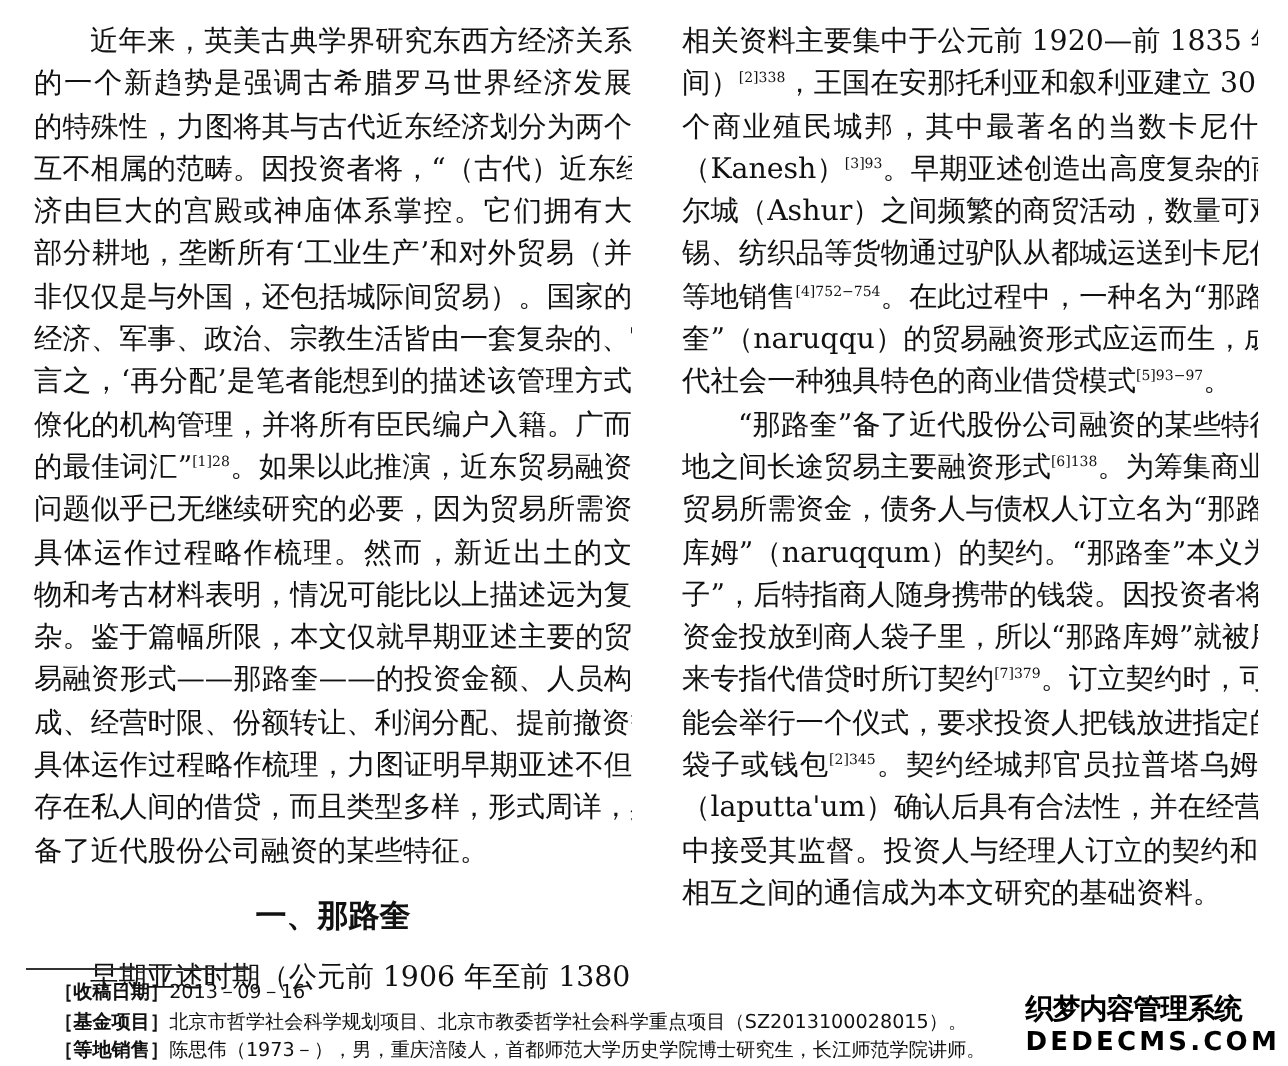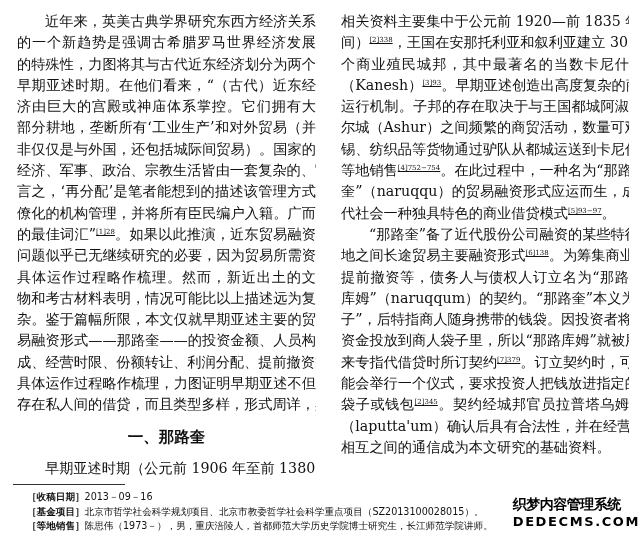--- a/index.html
+++ b/index.html
@@ -5,81 +5,82 @@
   html, body { margin:0; padding:0; }
   body { width:644px; height:533px; background:#ffffff; position:relative; overflow:hidden;
          font-family:"DejaVu Serif", "Liberation Serif", serif; color:#111; }
   .col { position:absolute; top:11px; font-size:14.2px; line-height:21.3px; text-align:justify; }
   .col.left { left:17px; width:299px; }
   .col.right { left:341px; width:288px; }
   .line { display:block; white-space:nowrap; text-align-last:justify; text-align:justify; height:21.3px; overflow:hidden; }
   .line.last { text-align-last:left; }
   .indent { padding-left:28px; }
   .heading { display:block; text-align:center; font-family:"DejaVu Sans","Liberation Sans",sans-serif; font-weight:bold; font-size:15.5px; height:42px; line-height:42px; }
-  sup { font-size:7px; line-height:0; vertical-align:5px;text-decoration:underline; }
+  sup { font-size:7px; line-height:0; vertical-align:5px; }
   .rule { position:absolute; left:13px; top:484px; width:112px; height:1px; background:#333; }
   .notes { position:absolute; left:27px; top:490px; font-size:9.6px; line-height:14.5px; font-family:"DejaVu Sans","Liberation Sans",sans-serif; white-space:nowrap; }
   .notes .lab { font-weight:bold; }
   .wm { position:absolute; right:4px; top:496px; text-align:left; font-family:"DejaVu Sans","Liberation Sans",sans-serif; font-weight:bold; color:#000; }
   .wm .cn { font-size:14px; letter-spacing:-0.5px; text-shadow:0 0 1px #fff, 1px 1px 0 #fff; }
   .wm .en { font-size:13px; letter-spacing:1.6px; }
 </style>
 </head>
 <body>
 
 <div class="col left">
   <div>
     <span class="line indent">近年来，英美古典学界研究东西方经济关系</span>
     <span class="line">的一个新趋势是强调古希腊罗马世界经济发展</span>
     <span class="line">的特殊性，力图将其与古代近东经济划分为两个</span>
-    <span class="line">早期亚述时期。在他们看来，“（古代）近东经</span>
+    <span class="line">互不相属的范畴。因投资者将，“（古代）近东经</span>
     <span class="line">济由巨大的宫殿或神庙体系掌控。它们拥有大</span>
     <span class="line">部分耕地，垄断所有‘工业生产’和对外贸易（并</span>
     <span class="line">非仅仅是与外国，还包括城际间贸易）。国家的</span>
     <span class="line">经济、军事、政治、宗教生活皆由一套复杂的、官</span>
     <span class="line">言之，‘再分配’是笔者能想到的描述该管理方式</span>
     <span class="line">僚化的机构管理，并将所有臣民编户入籍。广而</span>
     <span class="line"><span>的最佳词汇”</span><sup>[1]28</sup><span>。如果以此推演，近东贸易融资</span></span>
     <span class="line">问题似乎已无继续研究的必要，因为贸易所需资</span>
     <span class="line">具体运作过程略作梳理。然而，新近出土的文</span>
     <span class="line">物和考古材料表明，情况可能比以上描述远为复</span>
     <span class="line">杂。鉴于篇幅所限，本文仅就早期亚述主要的贸</span>
     <span class="line">易融资形式——那路奎——的投资金额、人员构</span>
     <span class="line">成、经营时限、份额转让、利润分配、提前撤资等</span>
     <span class="line">具体运作过程略作梳理，力图证明早期亚述不但</span>
     <span class="line">存在私人间的借贷，而且类型多样，形式周详，具</span>
+    <span class="line last">备了近代股份公司融资的某些特征。</span>
   </div>
   <span class="heading">一、那路奎</span>
   <span class="line indent last">早期亚述时期（公元前 1906 年至前 1380 年，</span>
 </div>
 
 <div class="col right">
   <div>
     <span class="line">相关资料主要集中于公元前 1920—前 1835 年</span>
     <span class="line"><span>间）</span><sup>[2]338</sup><span>，王国在安那托利亚和叙利亚建立 30 多</span></span>
     <span class="line">个商业殖民城邦，其中最著名的当数卡尼什</span>
     <span class="line"><span>（Kanesh）</span><sup>[3]93</sup><span>。早期亚述创造出高度复杂的商业</span></span>
-    <span class="line">运行机制。子邦的存在取决于与王国都城阿淑</span>
     <span class="line">尔城（Ashur）之间频繁的商贸活动，数量可观的</span>
     <span class="line">锡、纺织品等货物通过驴队从都城运送到卡尼什</span>
     <span class="line"><span>等地销售</span><sup>[4]752−754</sup><span>。在此过程中，一种名为“那路</span></span>
     <span class="line">奎”（naruqqu）的贸易融资形式应运而生，成为古</span>
     <span class="line last"><span>代社会一种独具特色的商业借贷模式</span><sup>[5]93−97</sup><span>。</span></span>
   </div>
   <div>
     <span class="line indent">“那路奎”备了近代股份公司融资的某些特征</span>
     <span class="line"><span>地之间长途贸易主要融资形式</span><sup>[6]138</sup><span>。为筹集商业</span></span>
-    <span class="line">提前撤资等，债务人与债权人订立名为“那路</span>
+    <span class="line">贸易所需资金，债务人与债权人订立名为“那路</span>
     <span class="line">库姆”（naruqqum）的契约。“那路奎”本义为“袋</span>
     <span class="line">子”，后特指商人随身携带的钱袋。因投资者将</span>
     <span class="line">资金投放到商人袋子里，所以“那路库姆”就被用</span>
     <span class="line"><span>来专指代借贷时所订契约</span><sup>[7]379</sup><span>。订立契约时，可</span></span>
     <span class="line">能会举行一个仪式，要求投资人把钱放进指定的</span>
     <span class="line"><span>袋子或钱包</span><sup>[2]345</sup><span>。契约经城邦官员拉普塔乌姆</span></span>
     <span class="line">（laputta'um）确认后具有合法性，并在经营过程</span>
+    <span class="line">中接受其监督。投资人与经理人订立的契约和</span>
     <span class="line last">相互之间的通信成为本文研究的基础资料。</span>
   </div>
 </div>
 
 <div class="rule"></div>
 
 <div class="notes">
   <div><span class="lab">［收稿日期］</span><span>2013－09－16</span></div>
   <div><span class="lab">［基金项目］</span><span>北京市哲学社会科学规划项目、北京市教委哲学社会科学重点项目（SZ2013100028015）。</span></div>
   <div><span class="lab">［等地销售］</span><span>陈思伟（1973－），男，重庆涪陵人，首都师范大学历史学院博士研究生，长江师范学院讲师。</span></div>

